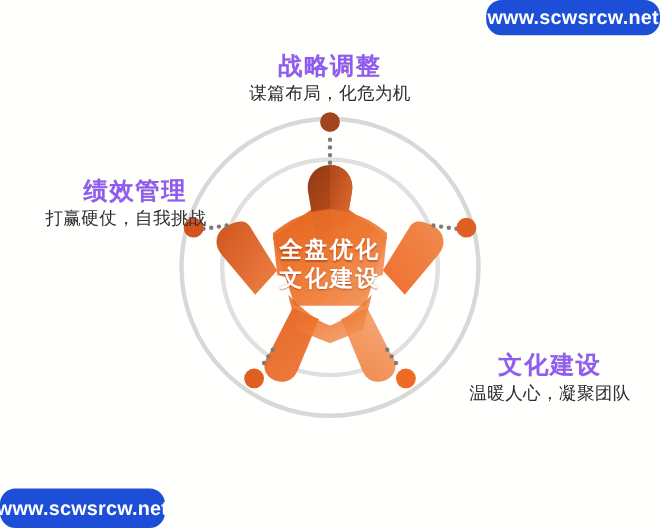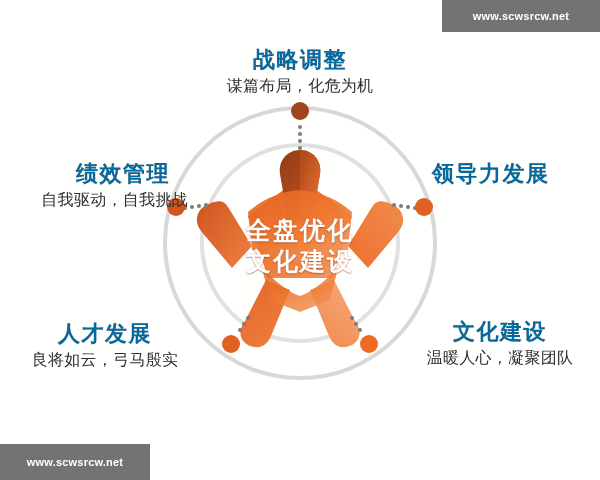--- a/index.html
+++ b/index.html
@@ -18,29 +18,30 @@
   #infographic {
     position: absolute;
     inset: 0;
     width: 600px;
     height: 480px;
   }
 
   
   .watermark {
     position: absolute;
-    background: #737373;
+    background: #1d4ed8;
     color: #ffffff;
-    font-size: 11px;
+    font-size: 18px;
     font-weight: bold;
     letter-spacing: 0.2px;
     display: flex;
     align-items: center;
     justify-content: center;
     font-family: "Liberation Sans", "DejaVu Sans", sans-serif;
+    border-radius: 14px;
   }
   .watermark-top {
     right: 0;
     top: 0;
     width: 158px;
     height: 32px;
   }
   .watermark-bottom {
     left: 0;
     bottom: 0;
@@ -60,21 +61,21 @@
   
   .node {
     position: absolute;
     text-align: center;
     line-height: 1.12;
     white-space: nowrap;
   }
   .node-title {
     font-size: 22px;
     font-weight: bold;
-    color: #0369a1;
+    color: #8b5cf6;
     letter-spacing: 1.5px;
     margin-bottom: 4px;
     text-shadow: 0 0 1px rgba(212,105,43,0.35);
   }
   .node-sub {
     font-size: 16px;
     color: #2e2e2e;
     letter-spacing: 0.3px;
   }
 
@@ -91,21 +92,21 @@
   
   .center-label {
     position: absolute;
     left: 225px;
     top: 215px;
     width: 150px;
     text-align: center;
     pointer-events: none;
   }
   .center-line {
-    font-size: 25px;
+    font-size: 21px;
     font-weight: bold;
     color: #ffffff;
     letter-spacing: 2px;
     line-height: 1.25;
     text-shadow:
       0 1px 1px rgba(150,50,10,0.45),
       0 0 2px rgba(160,60,15,0.35);
   }
 </style>
 </head>
@@ -239,32 +240,27 @@
     <div class="center-line">全盘优化</div>
     <div class="center-line">文化建设</div>
   </div>
 
   <div class="node node-top">
     <div class="node-title">战略调整</div>
     <div class="node-sub">谋篇布局，化危为机</div>
   </div>
 
   <div class="node node-right">
-    <div class="node-title">领导力发展</div>
   </div>
 
   <div class="node node-left">
     <div class="node-title">绩效管理</div>
-    <div class="node-sub">自我驱动，自我挑战</div>
-  </div>
-
-  <div class="node node-bottomleft">
-    <div class="node-title">人才发展</div>
-    <div class="node-sub">良将如云，弓马殷实</div>
-  </div>
+    <div class="node-sub">打赢硬仗，自我挑战</div>
+  </div>
+
 
   <div class="node node-bottomright">
     <div class="node-title">文化建设</div>
     <div class="node-sub">温暖人心，凝聚团队</div>
   </div>
 
   <div class="watermark watermark-top">www.scwsrcw.net</div>
   <div class="watermark watermark-bottom">www.scwsrcw.net</div>
 
 </div>

